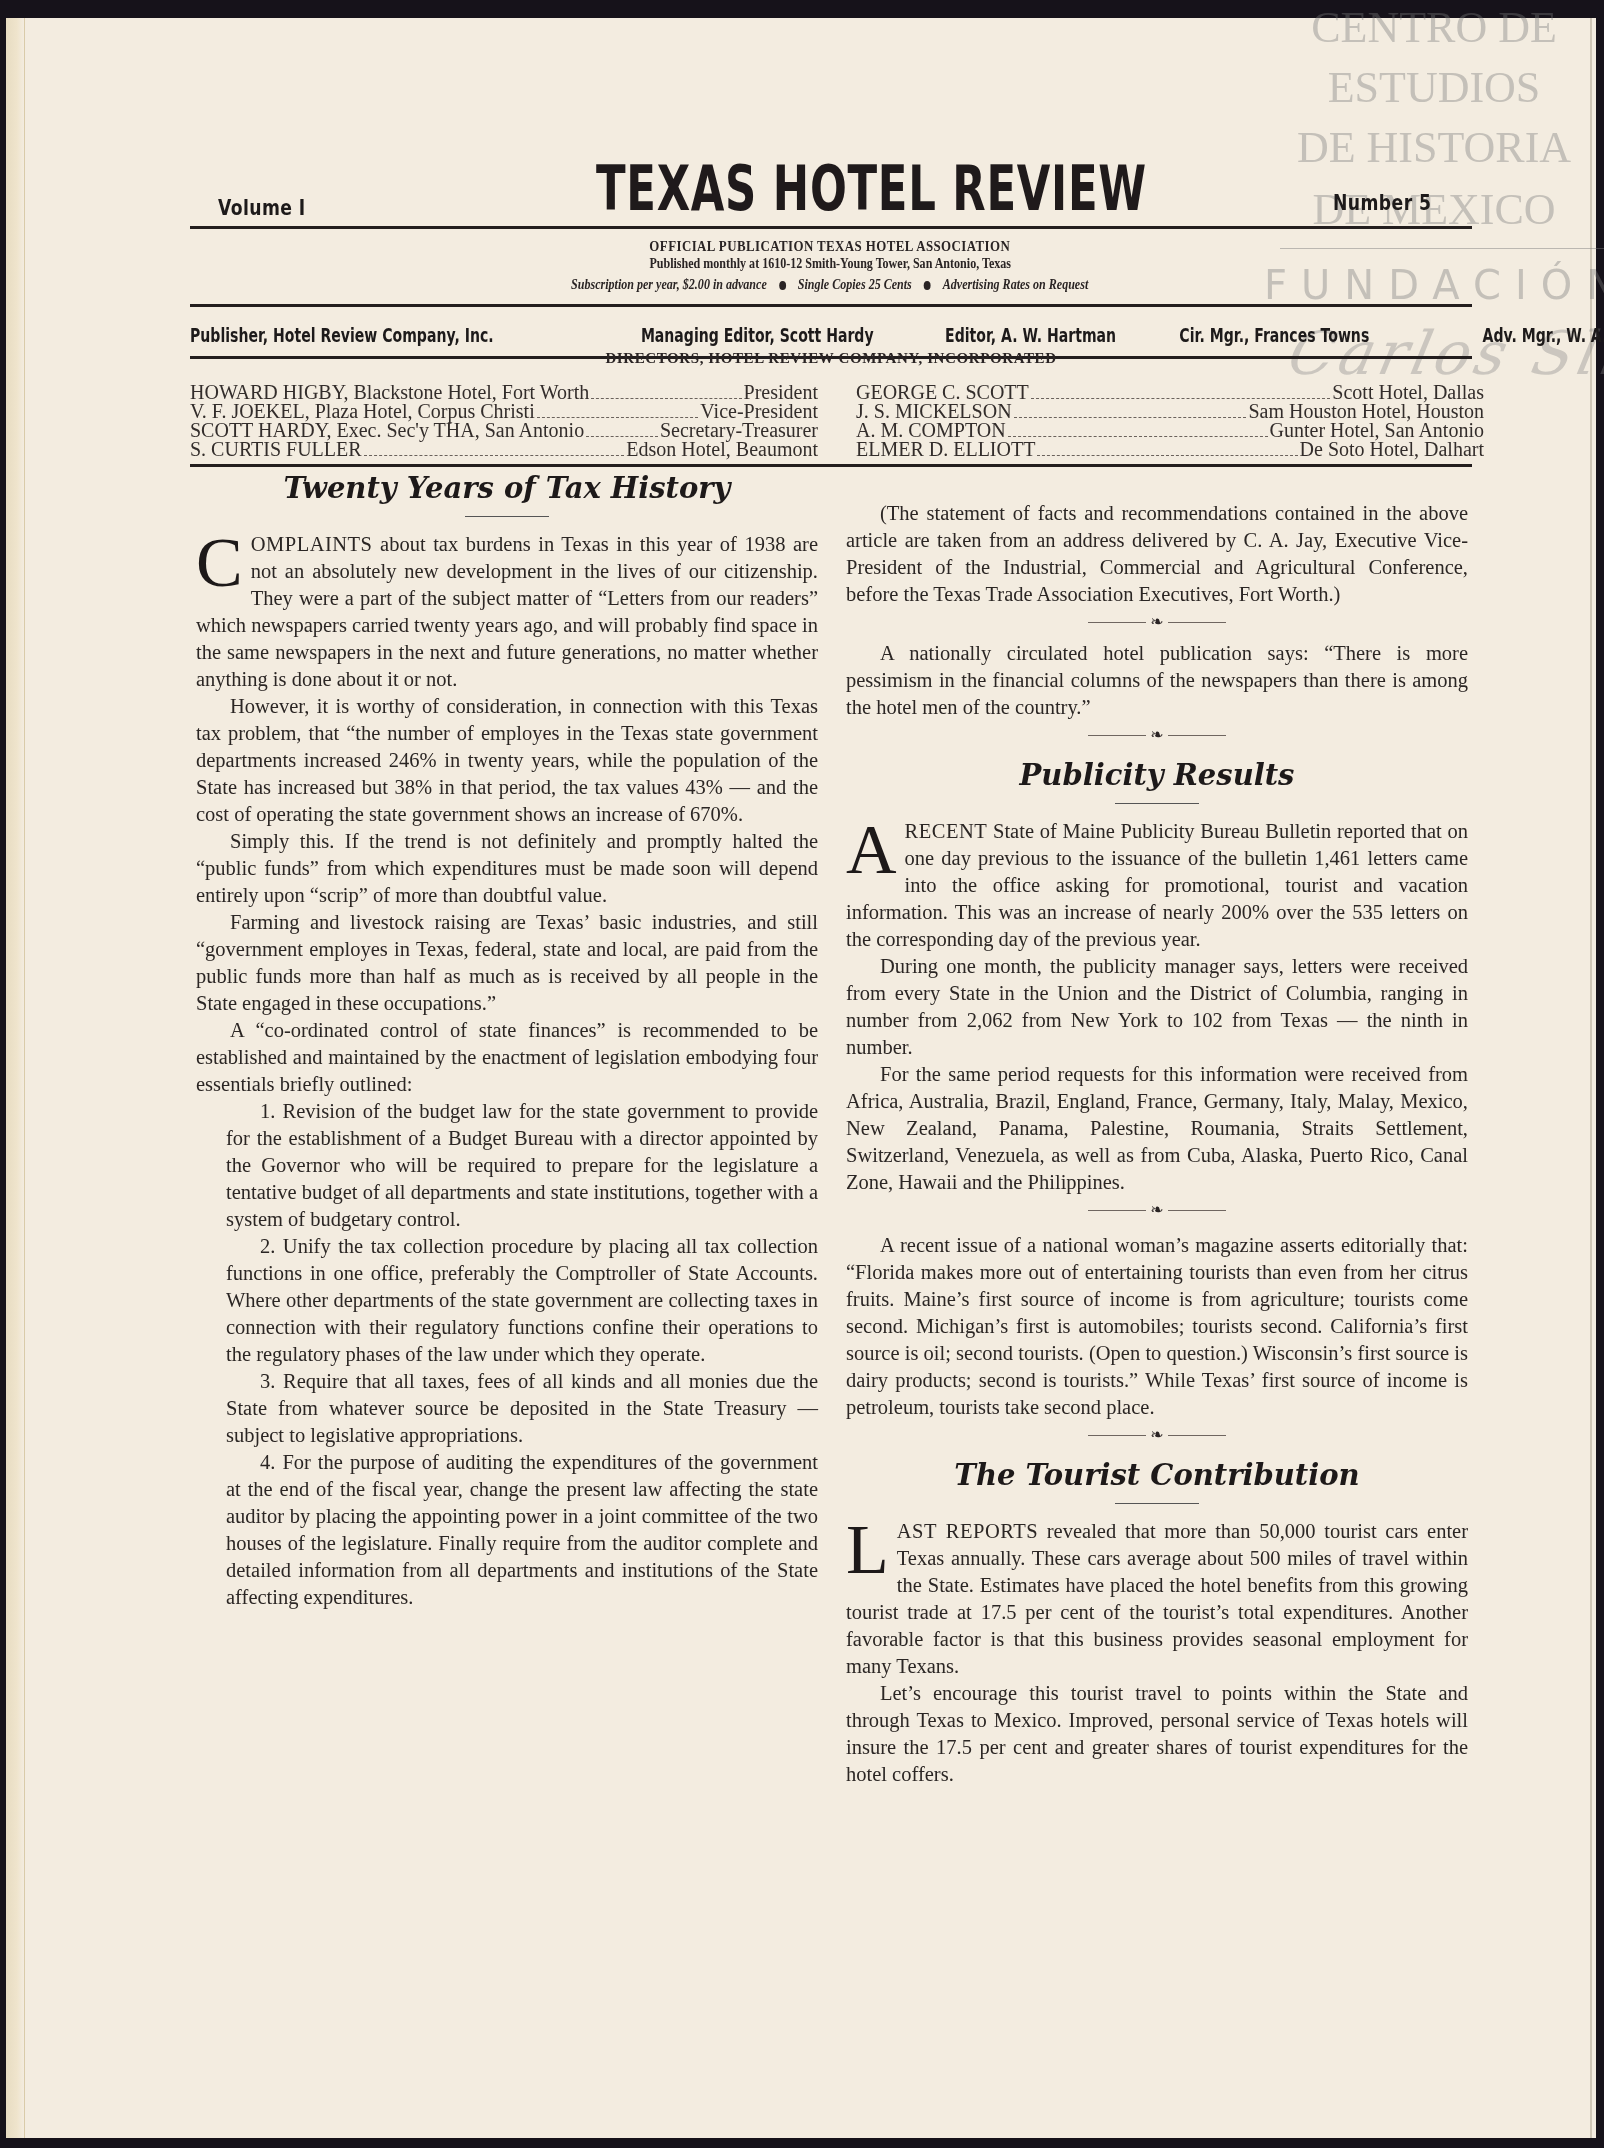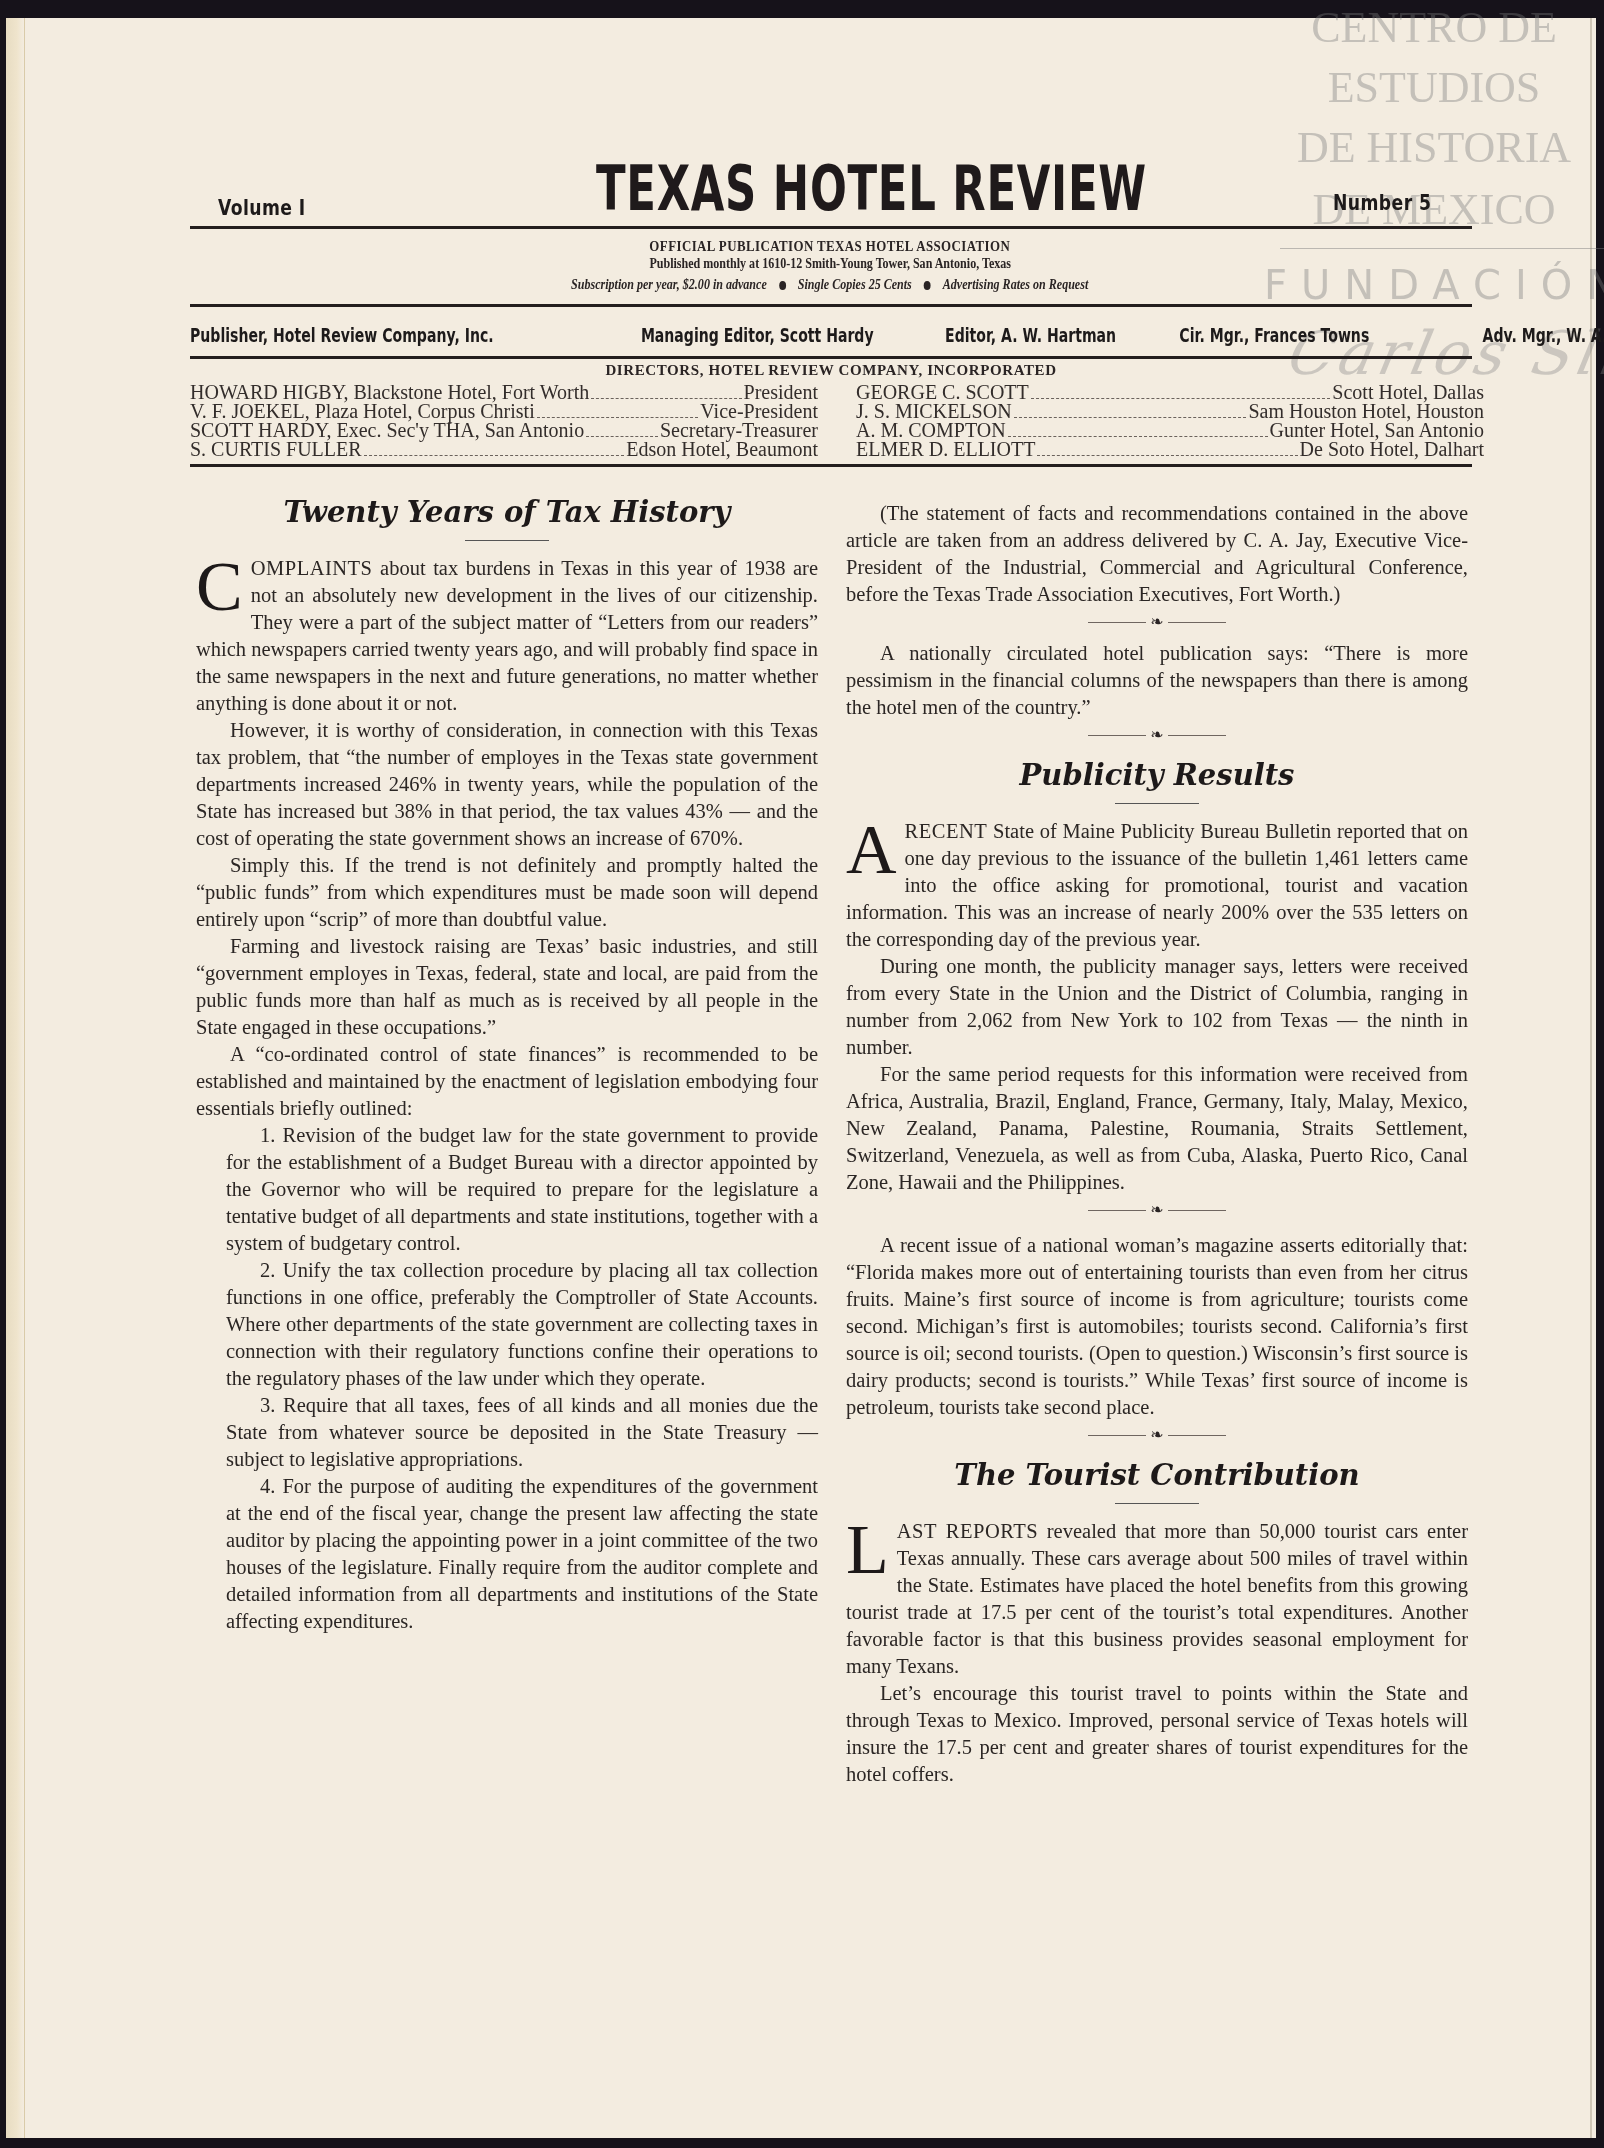--- a/index.html
+++ b/index.html
@@ -48,40 +48,40 @@
   .staff {
     position: absolute; left: 190px; top: 318px; width: 1282px; height: 34px;
     display: flex; justify-content: space-between; align-items: center;
     font-family: "DejaVu Sans", sans-serif; font-weight: bold; font-size: 19px; color: #1d1a1a;
   }
   .staff span { display: inline-block; transform: scaleX(0.74); white-space: nowrap; }
   .staff span:first-child { transform-origin: left center; }
   .staff span:last-child { transform-origin: right center; }
 
   .directors-head {
-    position: absolute; left: 190px; width: 1282px; top: 362px; text-align: center;
+    position: absolute; left: 190px; width: 1282px; top: 350px; text-align: center;
     font-family: "Liberation Serif", serif; font-weight: bold; font-size: 15px; letter-spacing: 0.6px; color: #2a2424;
   }
   .dir-col { position: absolute; top: 384px; width: 628px; font-size: 20px; line-height: 16.5px; color: #332d2b; }
   .dir-row { display: flex; align-items: baseline; white-space: nowrap; }
   .dir-row .lead { flex: 1; border-bottom: 1px dashed #6a625c; margin: 0 2px 4px 2px; min-width: 10px; }
 
   
   .wm {
     position: absolute; font-family: "Liberation Serif", serif; color: rgba(120,120,120,0.38);
     white-space: nowrap; text-align: center; width: 340px; left: 1264px;
   }
   .wm-line { position: absolute; left: 1280px; width: 324px; top: 248px; height: 1px; background: rgba(120,120,120,0.45); }
   .wm-sig {
     position: absolute; left: 1290px; top: 318px; font-family: "DejaVu Serif", serif; font-style: italic;
     font-size: 60px; color: rgba(130,130,130,0.35); transform: skewX(-12deg); white-space: nowrap; letter-spacing: 4px;
   }
 
   
-  .col { position: absolute; top: 494px; font-size: 20.5px; line-height: 27px; color: #2b2624; text-align: justify; }
+  .col { position: absolute; top: 470px; font-size: 20.5px; line-height: 27px; color: #2b2624; text-align: justify; }
   .col-left { left: 196px; width: 622px; }
   .col-right { left: 846px; width: 622px; }
   .col p { margin: 0; text-indent: 34px; }
   .col p.noindent { text-indent: 0; }
   .col .heading {
     font-family: "DejaVu Serif", serif; font-style: italic; font-size: 29px; text-align: center;
     color: #1d1919; line-height: 36px; margin: 0; text-indent: 0;
   }
   .col .head-rule { width: 84px; height: 1px; background: #555; margin: 10px auto 14px auto; }
   .dropcap {

